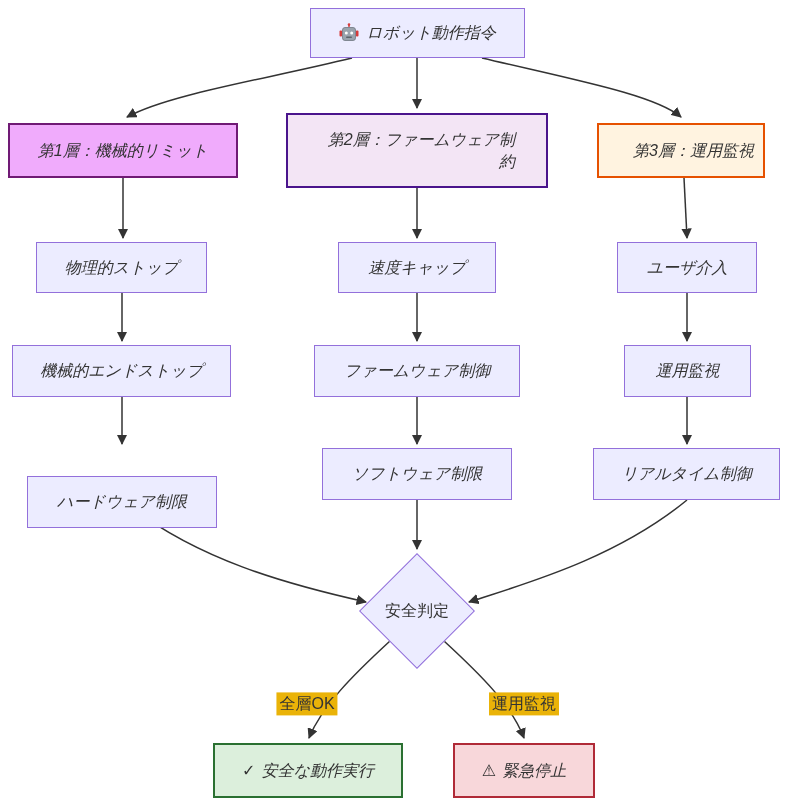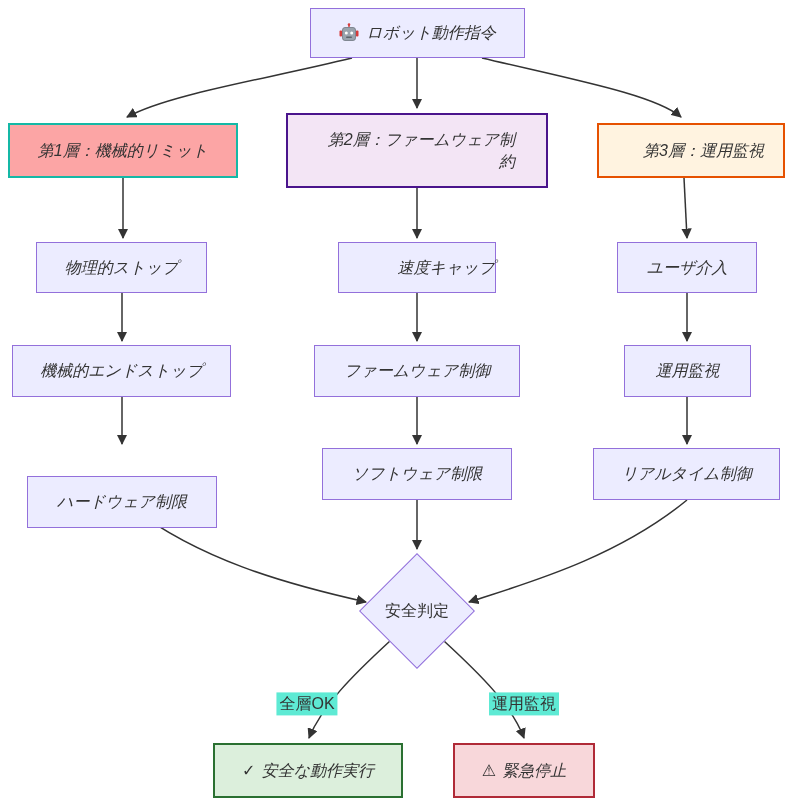--- a/index.html
+++ b/index.html
@@ -4,39 +4,39 @@
 <style>
   html,body{margin:0;padding:0;background:#ffffff;}
   .canvas{
     position:relative;width:789px;height:806px;
     font-family:"Liberation Sans","DejaVu Sans",sans-serif;
     color:#333333;overflow:hidden;
   }
   svg.edges{position:absolute;left:0;top:0;z-index:1;}
   .edge-label{
     position:absolute;z-index:2;transform:translate(-50%,-50%);
-    background:#5eead4;color:#333;font-size:16px;line-height:1.2;
+    background:#eab308;color:#333;font-size:16px;line-height:1.2;
     padding:2px 3px;white-space:nowrap;
   }
   .node{
     position:absolute;z-index:3;display:flex;align-items:center;justify-content:center;
     box-sizing:border-box;background:#ececff;border:1px solid #9370db;
     font-size:16px;line-height:1.35;text-align:center;white-space:nowrap;
   }
   .node .txt{display:inline-block;font-style:italic;}
   .wrap{white-space:normal;}
   .wrap .txt{max-width:196px;}
   .n-root  {left:310px;top:8px;  width:215px;height:50px;gap:7px;}
-  .n-layer1{left:8px;  top:123px;width:230px;height:55px;background:#fca5a5;border:2px solid #14b8a6;}
+  .n-layer1{left:8px;  top:123px;width:230px;height:55px;background:#f0abfc;border:2px solid #701a75;}
   .n-layer2{left:286px;top:113px;width:262px;height:75px;background:#f3e5f5;border:2px solid #4a148c;text-align:right;}
-  .n-layer3{left:597px;top:123px;width:188px;height:55px;background:#fff3e0;border:2px solid #e65100;padding-left:25px;}
+  .n-layer3{left:597px;top:123px;width:168px;height:55px;background:#fff3e0;border:2px solid #e65100;padding-left:25px;}
   .n-l1a{left:36px; top:242px;width:171px;height:51px;justify-content:center;}
   .n-l1b{left:12px; top:345px;width:219px;height:52px;}
   .n-l1c{left:27px; top:448px;width:190px;height:52px;margin-top:28px;}
-  .n-l2a{left:338px;top:242px;width:158px;height:51px;justify-content:flex-end;}
+  .n-l2a{left:338px;top:242px;width:158px;height:51px;}
   .n-l2b{left:314px;top:345px;width:206px;height:52px;}
   .n-l2c{left:322px;top:448px;width:190px;height:52px;text-align:center;}
   .n-l3a{left:617px;top:242px;width:140px;height:51px;}
   .n-l3b{left:624px;top:345px;width:127px;height:52px;}
   .n-l3c{left:593px;top:448px;width:187px;height:52px;}
   .n-safe{left:213px;top:743px;width:190px;height:55px;background:#dcefdc;border:2px solid #2a7031;gap:6px;}
   .n-stop{left:453px;top:743px;width:142px;height:55px;background:#f8d7da;border:2px solid #b02a37;gap:6px;}
   .decision-shape{
     position:absolute;z-index:3;left:376px;top:570px;width:82px;height:82px;
     background:#ececff;border:1px solid #9370db;transform:rotate(45deg);box-sizing:border-box;

